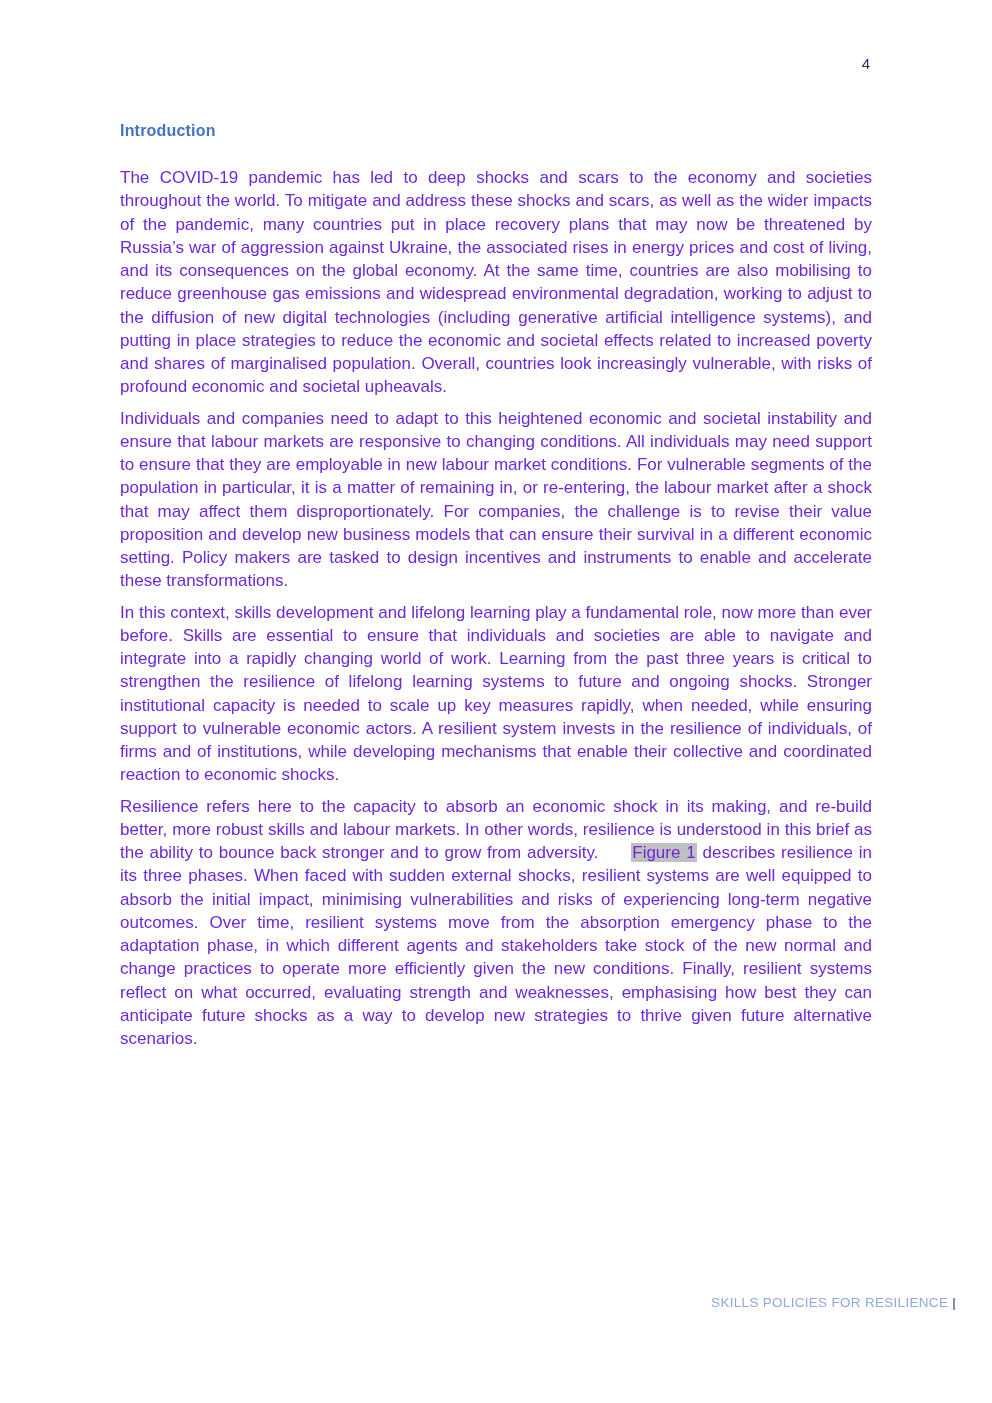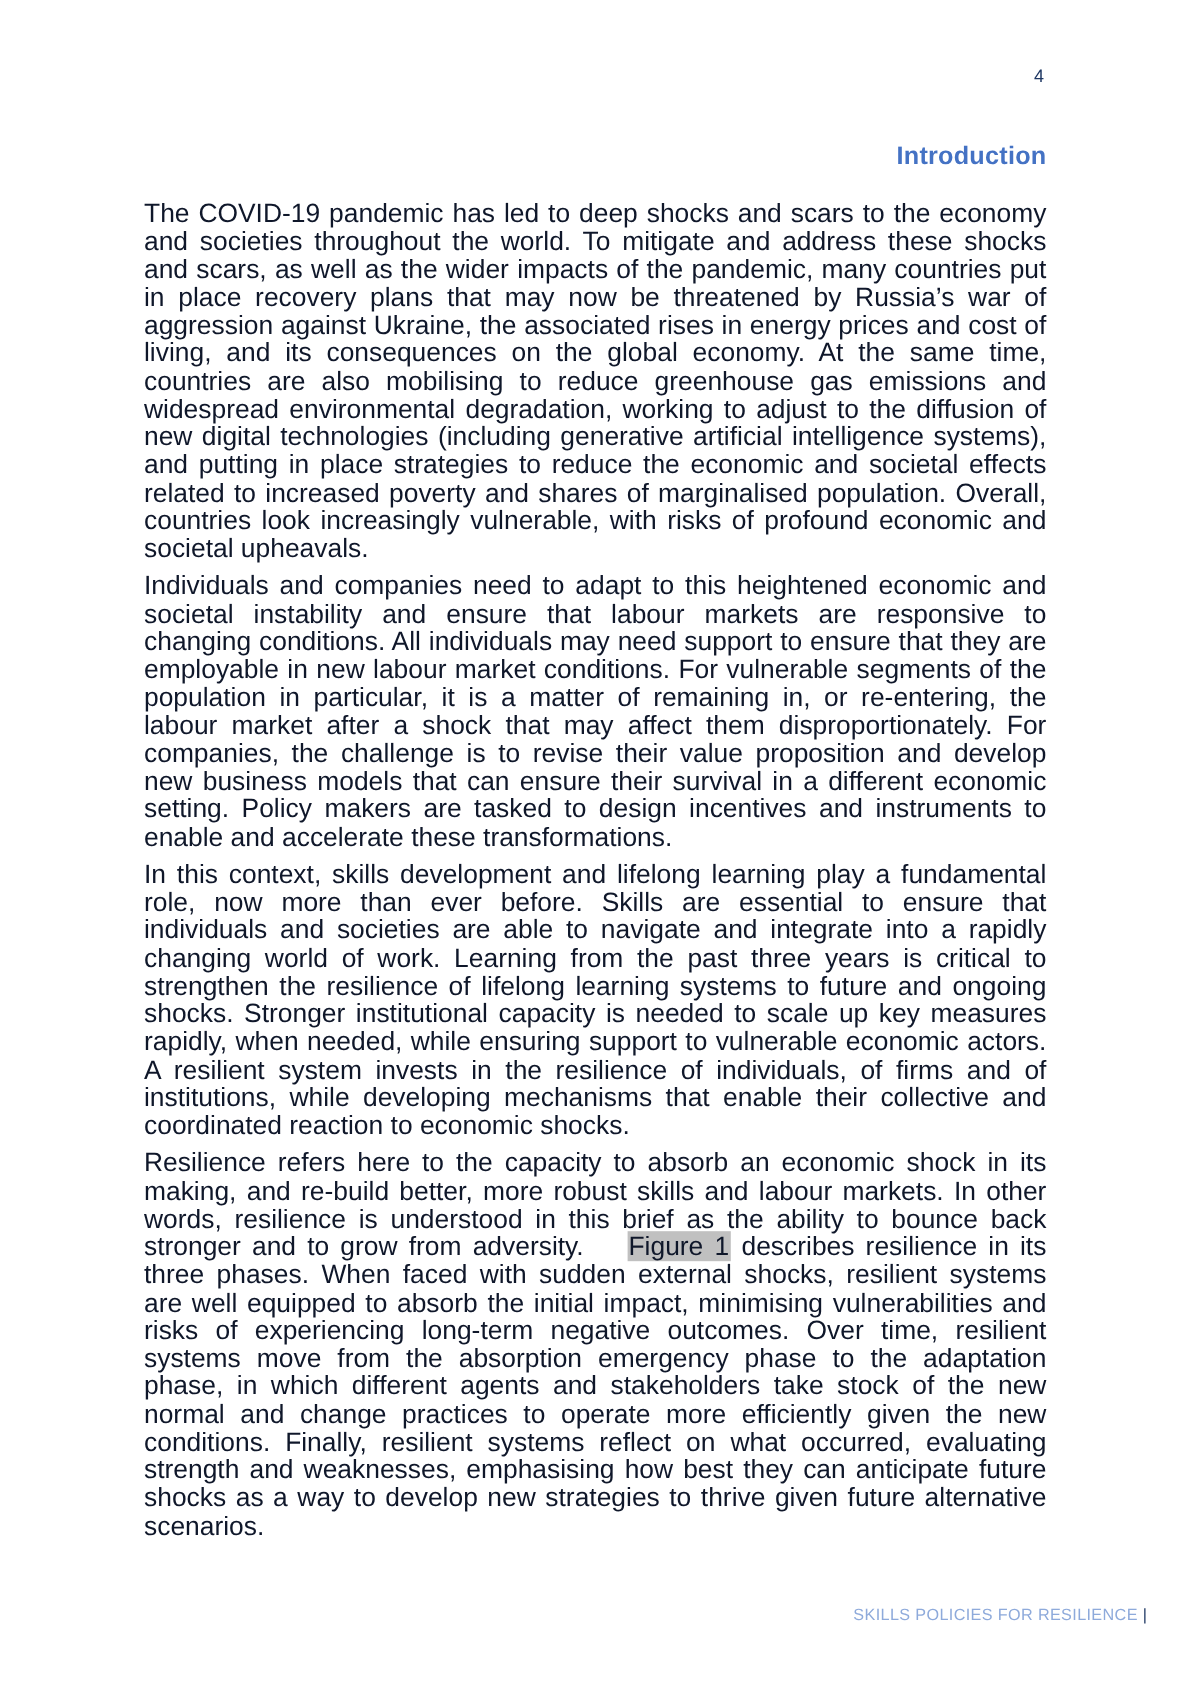--- a/index.html
+++ b/index.html
@@ -24,42 +24,41 @@
     color: var(--page-number-color, #1F3864);
   }
   .content {
     position: absolute;
     left: 120px;
     top: 0;
     width: 752px;
   }
   .heading {
     margin: 116px 0 20px 0;
-    font-size: 21px;
+    font-size: 16px;
     line-height: 30px;
     font-weight: bold;
     color: var(--heading-color, #4472C4);
     letter-spacing: 0.2px;
-    text-align: right;
   }
   .para {
     margin: 0 0 8px 0;
-    font-size: 22px;
+    font-size: 17px;
     line-height: 23.25px;
     text-align: justify;
-    color: #0f172a;
+    color: #6d28d9;
   }
   .figure-ref {
     background: var(--highlight-color, #C0C0C0);
     padding: 0 1px;
     margin-left: 27px;
   }
   .footer {
     position: absolute;
-    top: 1337px;
+    top: 1294px;
     right: 36px;
     font-size: 13.5px;
     line-height: 18px;
     letter-spacing: 0.3px;
     color: var(--footer-color, #8EAADB);
     white-space: nowrap;
   }
   .footer .sep {
     color: var(--page-number-color, #1F3864);
     padding-left: 4px;

